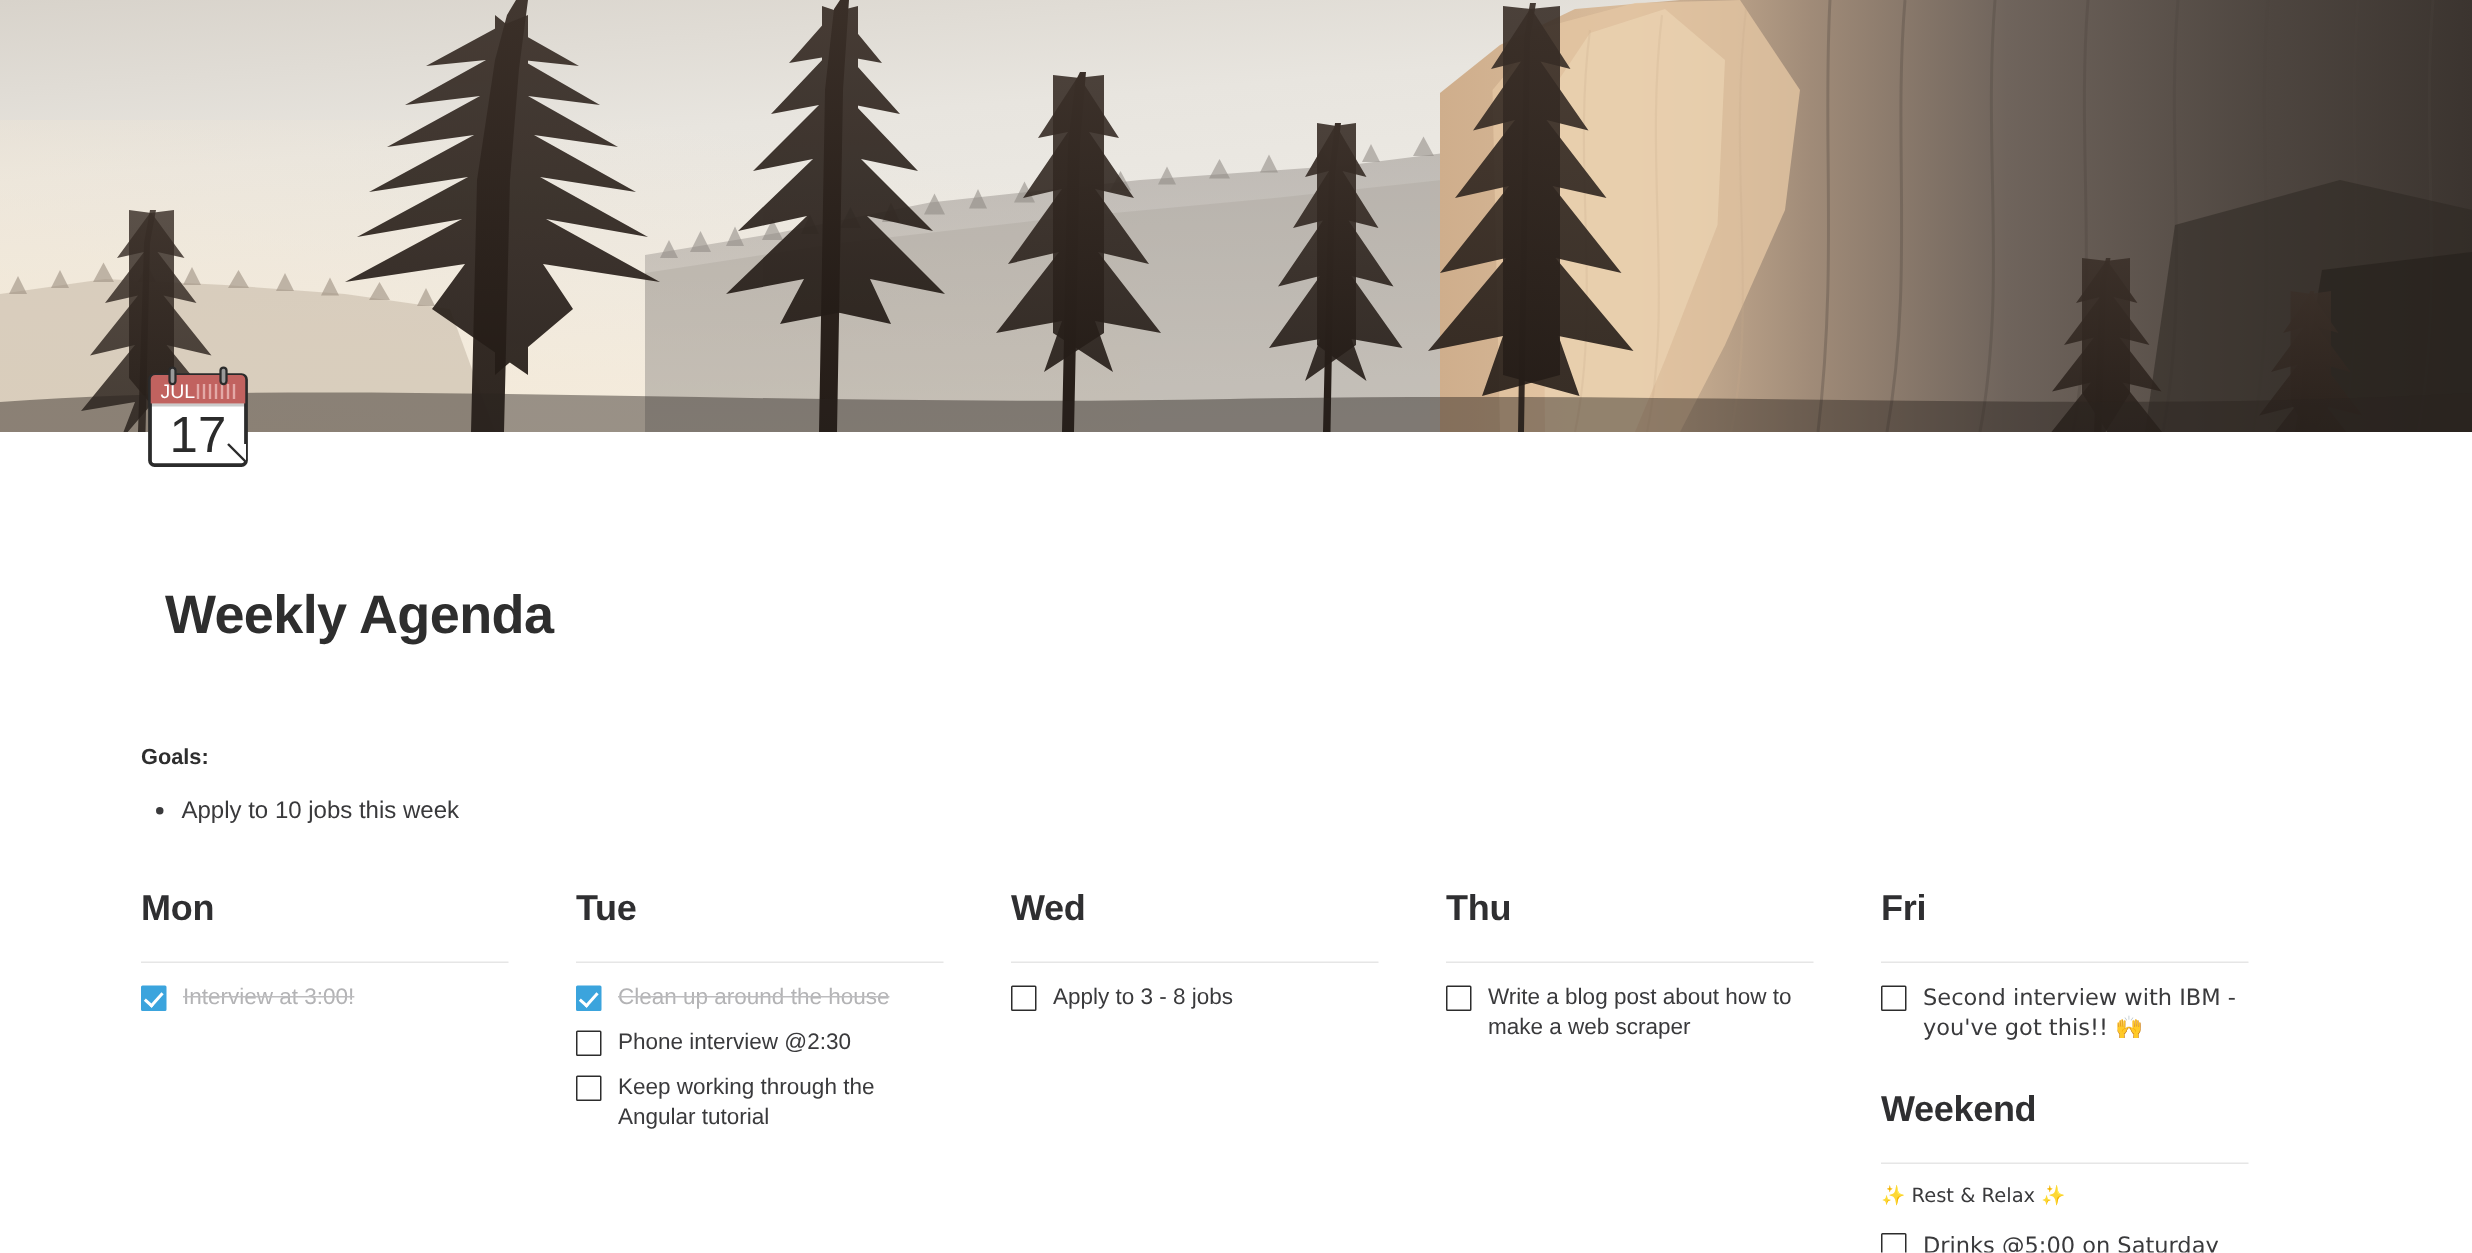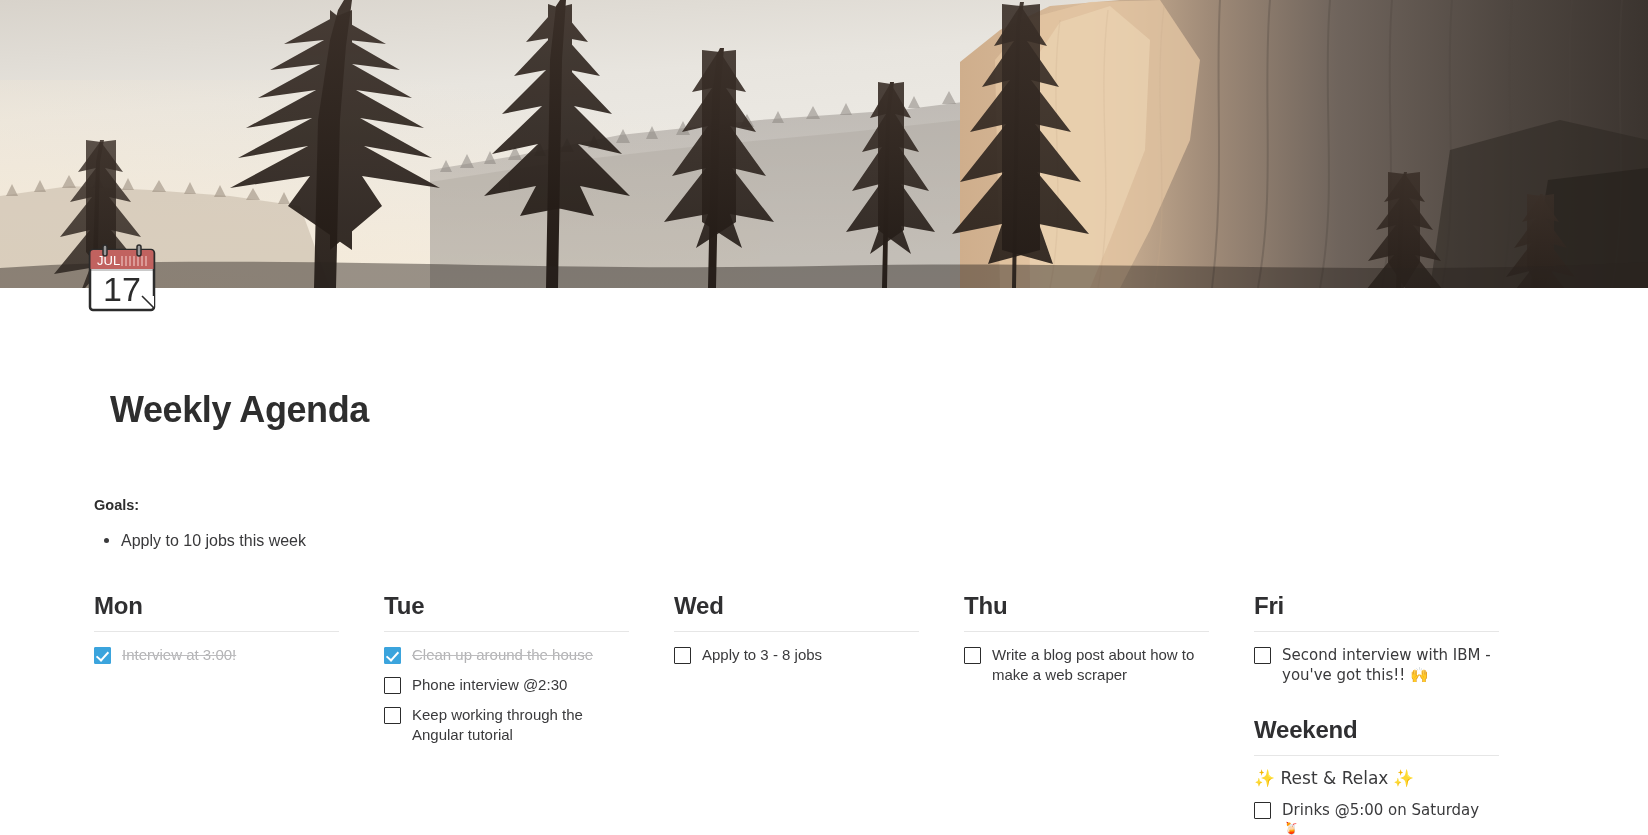--- a/index.html
+++ b/index.html
@@ -26,21 +26,21 @@
 
   
   .page {
     position: relative;
     width: 1648px;
     padding: 0 0 0 0;
   }
 
   .cal-icon {
     position: absolute;
-    left: 86px;
+    left: 96px;
     top: -60px;
     width: 72px;
     height: 72px;
     z-index: 5;
   }
 
   .title {
     margin: 16px;
     padding: 84px 0 0 94px;
     font-size: 36px;
@@ -98,21 +98,21 @@
   }
   .daycol:last-child { margin-right: 0; }
 
   .day-head {
     margin: 0;
     font-size: 24px;
     line-height: 30px;
     font-weight: bold;
     letter-spacing: -0.2px;
     color: #2f2f31;
-    padding-bottom: 10px;
+    padding-bottom: 20px;
     border-bottom: 1px solid #e6e6e6;
   }
   .sub-head {
     margin-top: 30px;
   }
 
   .tasks { margin-top: 12px; }
 
   .task {
     display: flex;
@@ -149,21 +149,21 @@
     color: #3a3a3c;
     padding-top: 1px;
   }
   .task.done .task-label {
     color: #b3b3b5;
     text-decoration: line-through;
     text-decoration-color: #bdbdbf;
     text-align: center;
   }
   .plainline {
-    font-size: 17px;
+    font-size: 13px;
     line-height: 20px;
     color: #3a3a3c;
     margin-bottom: 11px;
   }
   .emoji { font-family: "DejaVu Sans", sans-serif; }
 </style>
 </head>
 <body>
 
 <div class="hero">

